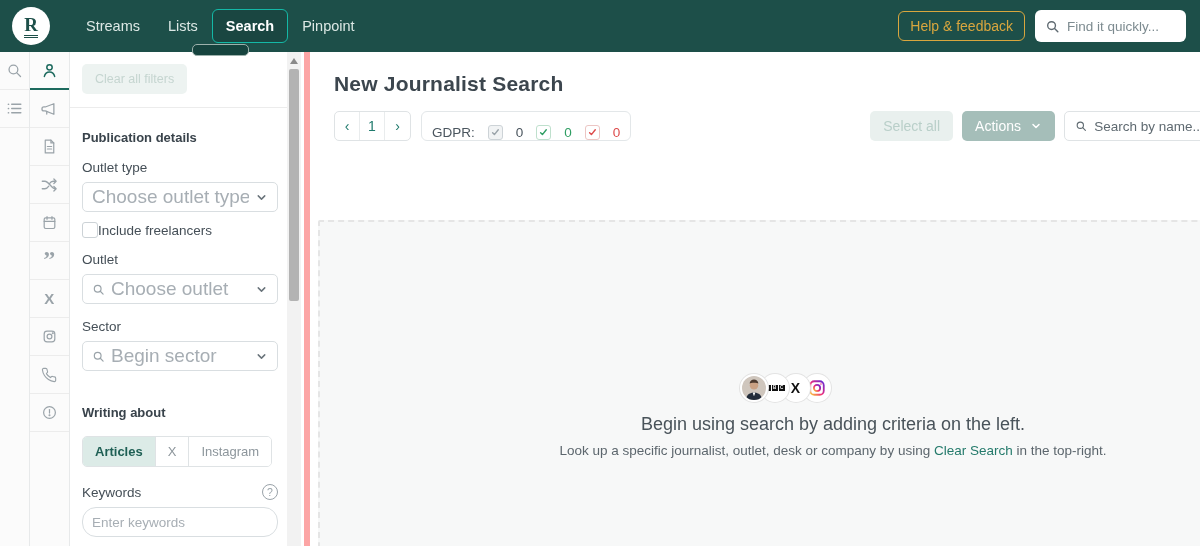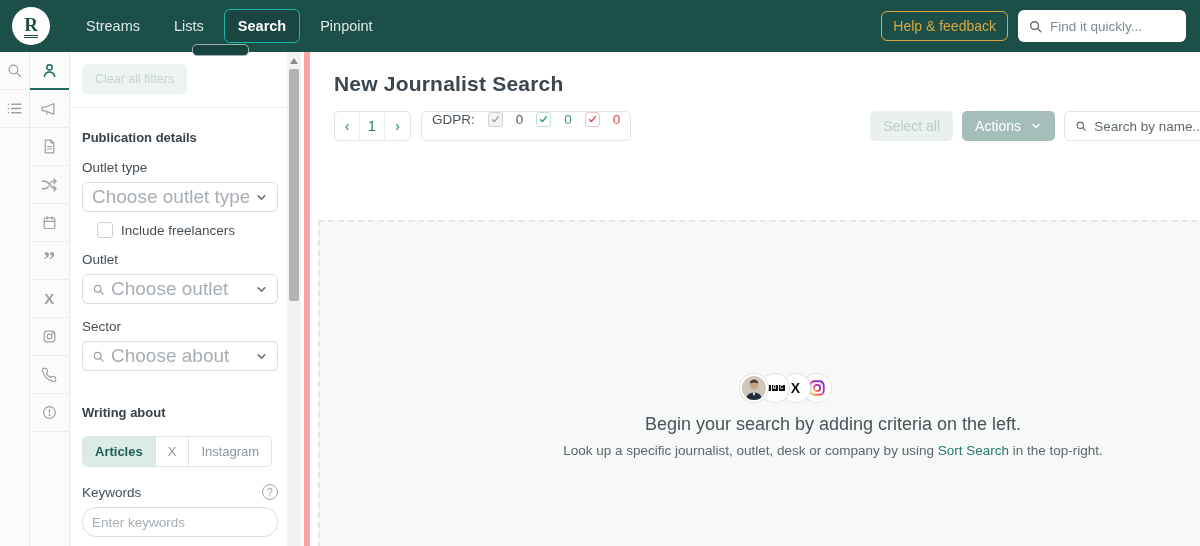--- a/index.html
+++ b/index.html
@@ -7,30 +7,30 @@
               font-family:"Liberation Sans", sans-serif; }
   .app { width:1200px; height:546px; display:flex; flex-direction:column; }
 
   
   .topbar { height:52px; background:var(--navbar,#1d4f49); display:flex; align-items:center;
             padding:0 14px 0 12px; position:relative; flex:0 0 52px; z-index:5; }
   .logo { width:38px; height:38px; border-radius:50%; background:#fff; display:flex;
           align-items:center; justify-content:center; margin-right:22px; }
   .logo-r { font-family:"Liberation Serif", serif; font-weight:700; color:#1d4f49;
             font-size:19px; line-height:1; border-bottom:3px double #1d4f49; padding-bottom:1px; }
-  .nav { display:flex; align-items:center; gap:6px; }
+  .nav { display:flex; align-items:center; }
   .nav-item { color:#dce8e5; font-size:14.5px; padding:8px 13px; cursor:pointer; border:1px solid transparent; }
   .nav-item.active { color:#fff; font-weight:700; border:1px solid #14b8a6; border-radius:6px;
                      background:rgba(0,0,0,.10); }
   .search-peek { position:absolute; left:192px; top:44px; width:57px; height:12px;
                  border:1px solid #9db1ac; border-radius:5px; background:#16433e; }
   .topbar-right { margin-left:auto; display:flex; align-items:center; gap:10px; }
   .help-btn { background:transparent; border:1px solid var(--gold,#d9a63e); color:var(--gold,#d9a63e);
               font-size:14px; padding:6px 11px; border-radius:6px; font-family:inherit; cursor:pointer; }
-  .quick-search { background:#fff; border-radius:6px; height:32px; width:168px; display:flex;
+  .quick-search { background:#fff; border-radius:6px; height:32px; width:151px; display:flex;
                   align-items:center; gap:7px; padding:0 10px; }
   .quick-search svg { flex:0 0 auto; }
   .quick-search input { border:0; outline:0; width:100%; font-size:13.5px; color:#3a444b; font-family:inherit; }
   .quick-search input::placeholder { color:#7d8b90; }
 
   
   .content { flex:1; display:flex; min-height:0; }
 
   
   .iconbar { width:70px; display:flex; background:#fbfbfb; border-right:1px solid #e7e9ea; }
@@ -48,22 +48,22 @@
              padding:12px 0 0 12px; }
   .clear-btn { background:#edf3f1; color:#c5d5d0; border:0; border-radius:5px; font-size:12.5px;
                padding:8px 13px; font-family:inherit; cursor:pointer; }
   .fdivider { height:1px; background:#ececec; margin:13px 0 0 -12px; width:218px; }
   .fsection { font-size:13px; color:#39434b; font-weight:700; margin:22px 0 4px; }
   .flabel { font-size:13.5px; color:#454f57; margin:15px 0 7px; display:flex; align-items:center; width:196px; }
   .select { width:196px; height:30px; border:1px solid #d9dee1; border-radius:5px; background:#fff;
             display:flex; align-items:center; gap:6px; padding:0 9px; cursor:pointer; }
   .ph { color:#a7aeb4; font-size:19px; flex:1; white-space:nowrap; overflow:hidden; }
   .chev { color:#6a747b; flex:0 0 auto; display:flex; }
-  .check-row { display:flex; align-items:center; gap:8px; font-size:13.5px; color:#454f57;
-               margin:10px 15px 0; cursor:pointer; }
+  .check-row { display:flex; align-items:center; font-size:13.5px; color:#454f57;
+               margin:10px 0 0; cursor:pointer; }
   .checkbox { width:16px; height:16px; border:1px solid #ccd2d6; border-radius:3px; background:#fff; }
   .tabs { display:inline-flex; border:1px solid #dfe3e5; border-radius:5px; overflow:hidden; margin:12px 0 2px; }
   .tab { padding:7px 12px; font-size:13px; color:#8d969c; background:#fff;
          border-right:1px solid #dfe3e5; cursor:pointer; display:flex; align-items:center; }
   .tab:last-child { border-right:0; }
   .tab.active { background:#dcebe7; color:#1e5f54; font-weight:700; }
   .help-icon { width:16px; height:16px; border:1.4px solid #9aa3a9; border-radius:50%; color:#9aa3a9;
                font-size:10.5px; display:flex; align-items:center; justify-content:center;
                margin-left:auto; cursor:pointer; }
   .text-input { width:196px; height:30px; border:1px solid #d9dee1; border-radius:14px; padding:0 9px;
@@ -84,21 +84,21 @@
   .toolbar { display:flex; align-items:center; gap:10px; margin:15px 0 0 10px; }
   .pager { display:inline-flex; border:1px solid #dfe3e5; border-radius:5px; overflow:hidden;
            background:#fff; height:30px; }
   .pager > div { width:25px; display:flex; align-items:center; justify-content:center;
                  font-size:14px; color:#1f7a6c; border-right:1px solid #e9eced; cursor:pointer; }
   .pager > div:last-child { border-right:0; }
   .sort-btn { height:30px; background:var(--sage,#a5beb9); color:#fff; border:0; border-radius:5px;
               padding:0 14px; font-size:14px; display:flex; align-items:center; gap:8px;
               font-family:inherit; cursor:pointer; }
   .gdpr { height:30px; border:1px solid #e3e7e9; border-radius:6px; background:#fff; display:flex;
-          align-items:flex-start; gap:13px; padding:0 10px; font-size:13.5px; color:#4a555e; }
+          align-items:flex-end; gap:13px; padding:0 10px; font-size:13.5px; color:#4a555e; }
   .gcheck { width:15px; height:15px; border-radius:3px; display:flex; align-items:center;
             justify-content:center; cursor:pointer; }
   .gcheck.grey  { border:1px solid #cdd3d7; background:#f1f3f4; color:#9aa3a9; }
   .gcheck.green { border:1px solid #bfe0cd; background:#fff; color:var(--green,#2f9e63); }
   .gcheck.red   { border:1px solid #ecc6c4; background:#fff; color:var(--red,#dd4b4b); }
   .gcount { font-size:13.5px; }
   .gcount.grey { color:#4a555e; } .gcount.green { color:var(--green,#2f9e63); } .gcount.red { color:var(--red,#dd4b4b); }
   .toolbar-right { margin-left:auto; display:flex; align-items:center; gap:9px; margin-right:-32px; }
   .select-all { background:#e9f0ee; color:#b9cfc9; border:0; border-radius:5px; height:30px;
                 padding:0 13px; font-size:14px; font-family:inherit; cursor:pointer; }
@@ -271,21 +271,21 @@
             </svg>
         </span>
       </div>
 
       <div class="flabel">Sector</div>
       <div class="select">
         <svg class="ic" width="13" height="13" viewBox="0 0 24 24" fill="none" stroke="#9aa3a9" stroke-width="2.2" stroke-linecap="round">
             <circle cx="10.5" cy="10.5" r="6.2"></circle>
             <path d="M15.3 15.3 L20.5 20.5"></path>
           </svg>
-        <span class="ph">Choose about</span>
+        <span class="ph">Begin sector</span>
         <span class="chev">
           <svg class="ic" width="13" height="13" viewBox="0 0 16 16" fill="none" stroke="currentColor" stroke-width="1.8" stroke-linecap="round" stroke-linejoin="round">
               <path d="M4 6l4 4 4-4"></path>
             </svg>
         </span>
       </div>
 
       <h2 class="fsection" style="margin-top:34px">Writing about</h2>
 
       <div class="tabs">
@@ -388,21 +388,21 @@
                       <stop offset=".45" stop-color="#ee2a7b"></stop>
                       <stop offset="1" stop-color="#6228d7"></stop>
                   </linearGradient>
                 </defs>
                 <rect x="3" y="3" width="18" height="18" rx="5.5" stroke="url(#ig)"></rect>
                 <circle cx="12" cy="12" r="4.2" stroke="url(#ig)"></circle>
                 <circle cx="17.3" cy="6.7" r="1.1" fill="#ee2a7b" stroke="none"></circle>
               </svg>
             </span>
           </div>
-          <div class="empty-h">Begin your search by adding criteria on the left.</div>
+          <div class="empty-h">Begin using search by adding criteria on the left.</div>
           <div class="empty-sub">
-            <span>Look up a specific journalist, outlet, desk or company by using </span><span class="qs-link">Sort Search</span><span> in the top-right.</span>
+            <span>Look up a specific journalist, outlet, desk or company by using </span><span class="qs-link">Clear Search</span><span> in the top-right.</span>
           </div>
         </div>
       </div>
     </main>
   </div>
 </div>
 
 </body></html>

